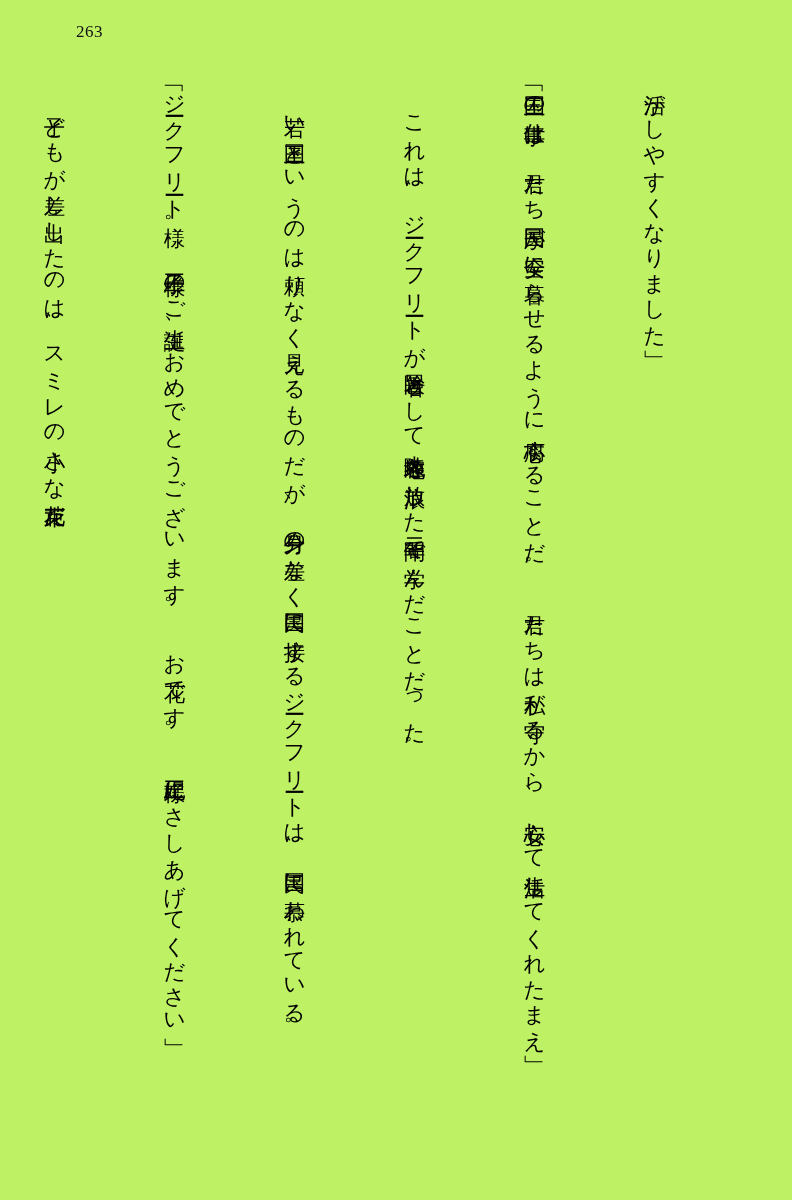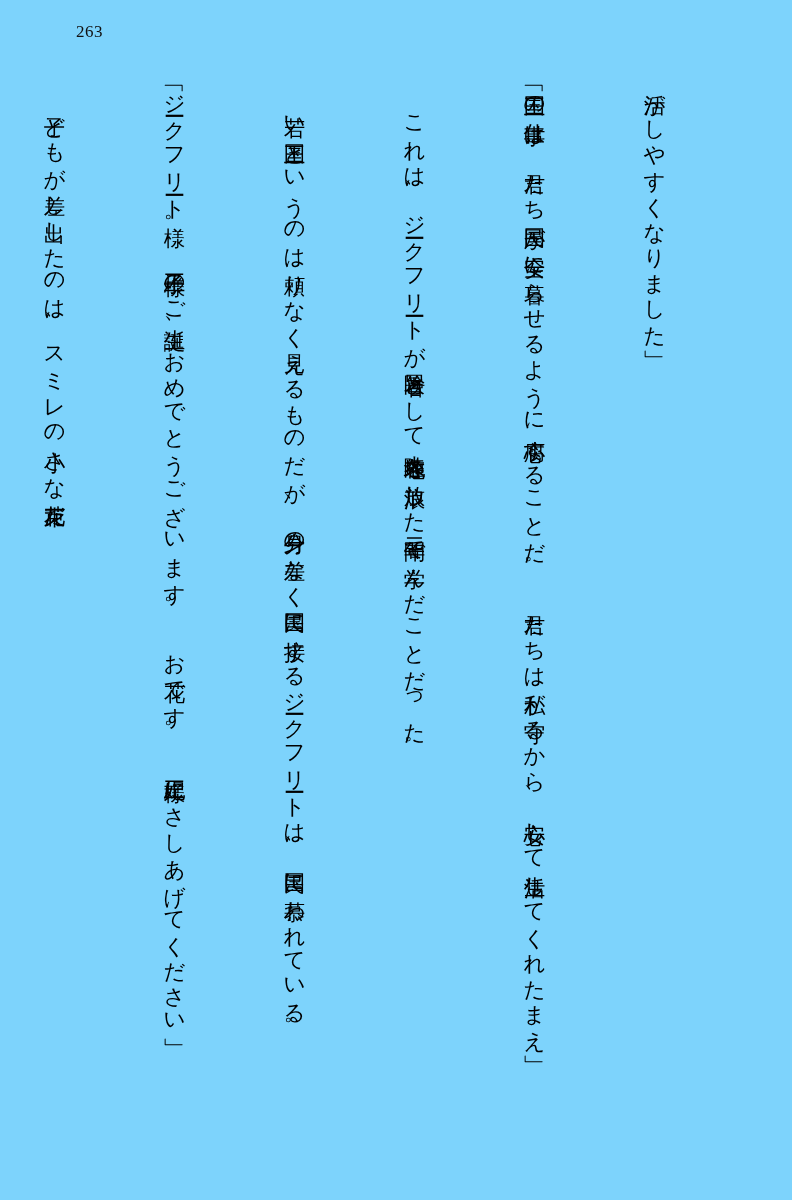--- a/index.html
+++ b/index.html
@@ -4,21 +4,21 @@
 <style>
   html, body {
     margin: 0;
     padding: 0;
     background: #ffffff;
   }
   .page {
     position: relative;
     width: 792px;
     height: 1200px;
-    background: #7dd3fc;
+    background: #bef264;
     overflow: hidden;
     font-family: "Liberation Serif", "DejaVu Serif", serif;
     color: #000000;
   }
   .page-number {
     position: absolute;
     top: 22px;
     left: 76px;
     font-size: 17px;
     font-family: "Liberation Serif", "DejaVu Serif", serif;

